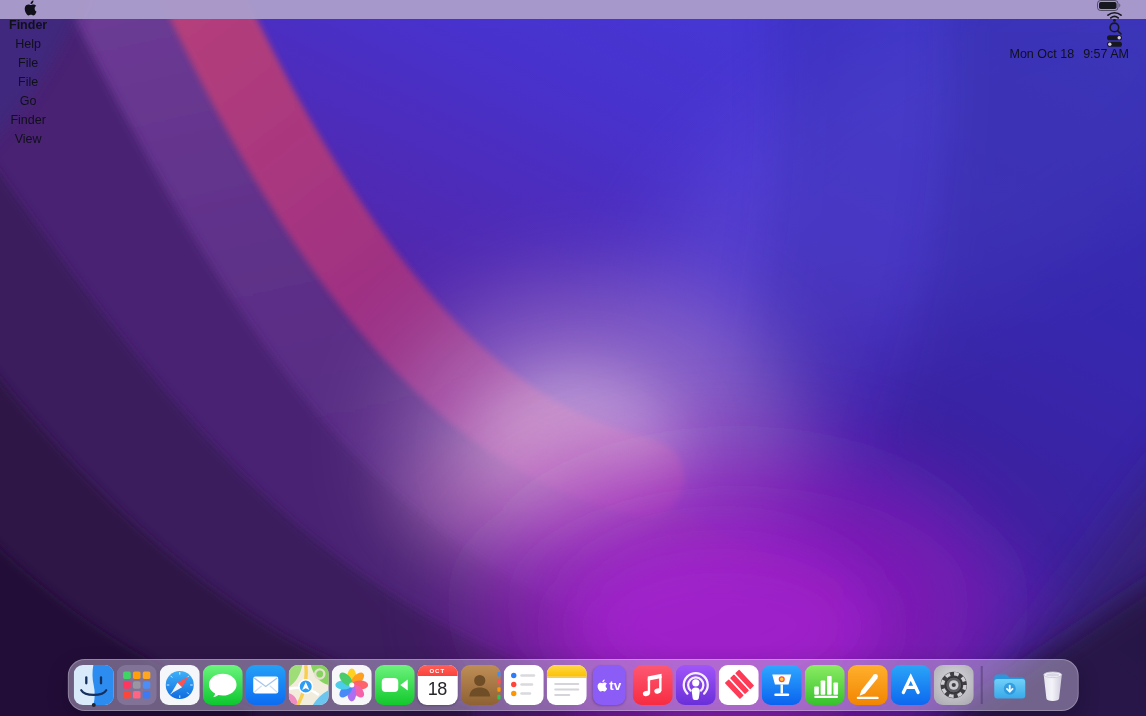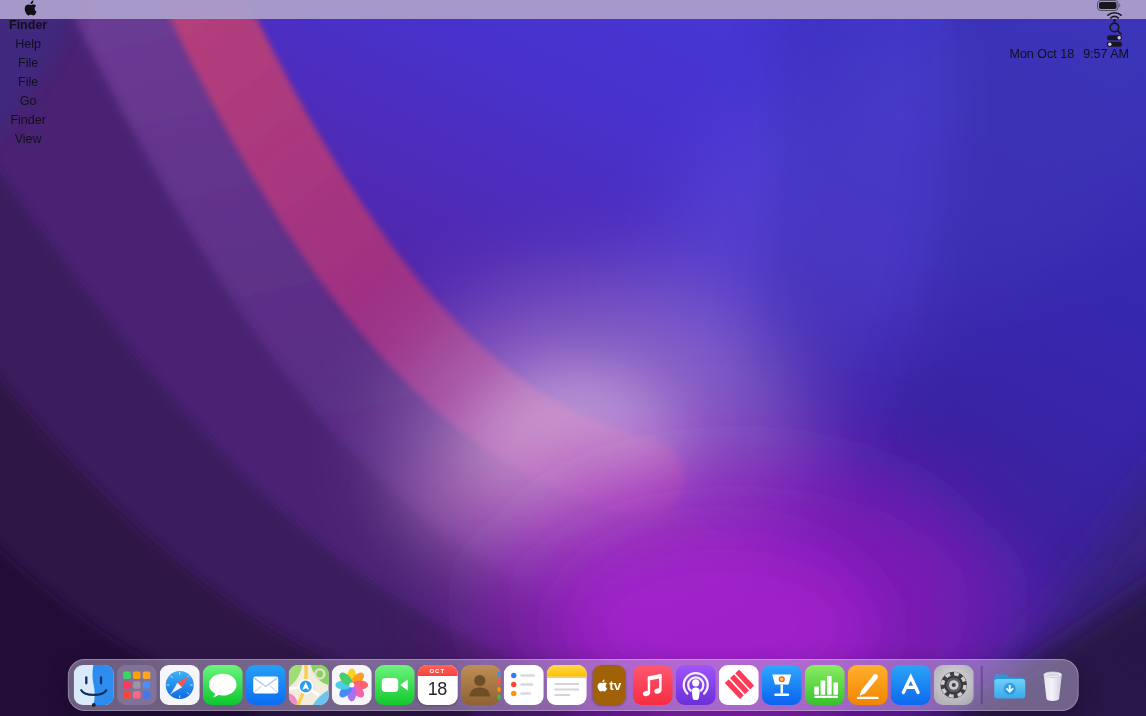--- a/index.html
+++ b/index.html
@@ -33,21 +33,21 @@
     width:4px;height:4px;border-radius:50%;background:#26262f;}
 
   
   .icon-cal{width:40px;height:40px;border-radius:9px;background:#fff;overflow:hidden;
     display:flex;flex-direction:column;box-shadow:0 1px 2px rgba(20,10,40,.25);}
   .cal-top{height:11px;background:linear-gradient(#ff6059,#fb423c);color:#fff;
     font-size:6px;font-weight:700;letter-spacing:1px;text-align:center;line-height:12px;}
   .cal-day{flex:1;color:#26262b;font-size:18px;text-align:center;line-height:27px;
     letter-spacing:-0.5px;}
   
-  .icon-tv{width:33px;height:40px;border-radius:9px;background:#a16207;
+  .icon-tv{width:33px;height:40px;border-radius:9px;background:#8b5cf6;
     display:flex;align-items:center;justify-content:center;gap:1px;
     color:#fff;font-weight:700;font-size:13.5px;box-shadow:0 1px 2px rgba(20,10,40,.25);}
 </style>
 </head>
 <body>
 
 <div class="screen">
 
   <svg class="wallpaper" viewBox="0 0 1146 716" preserveAspectRatio="none">
     <defs>

